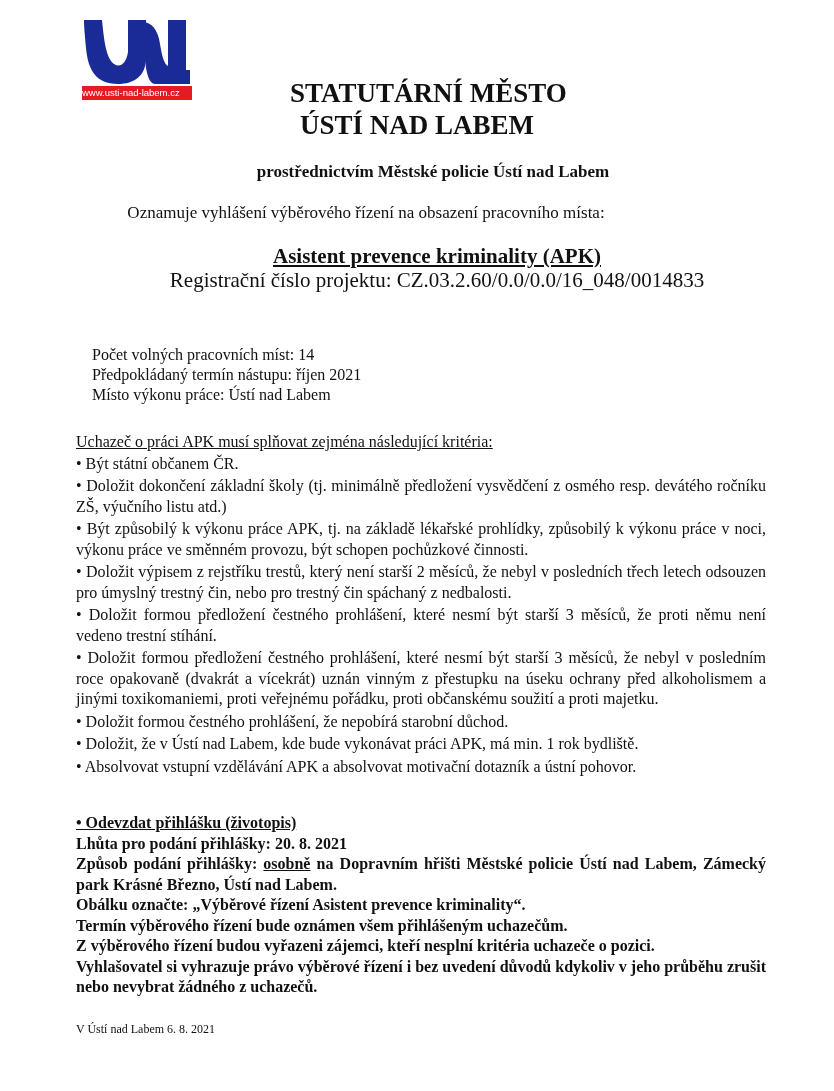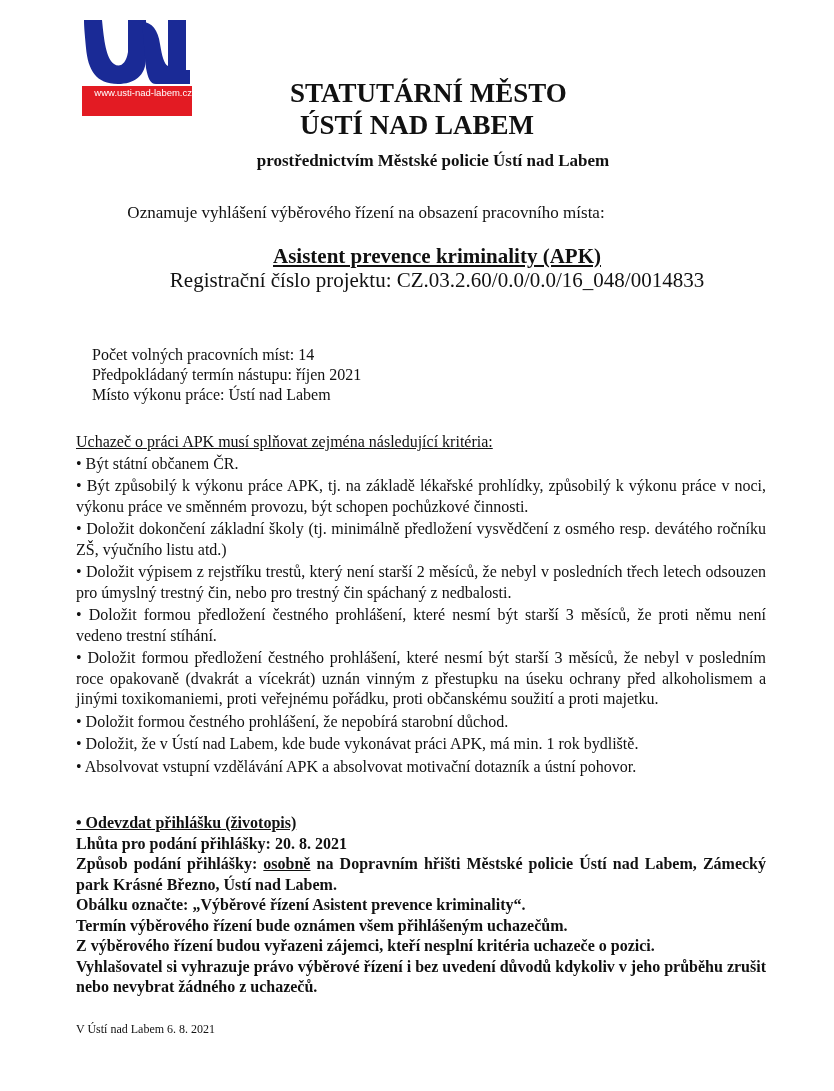--- a/index.html
+++ b/index.html
@@ -3,32 +3,32 @@
   <meta charset="utf-8">
   <style>
     html, body { margin: 0; padding: 0; background: #ffffff; }
     body {
       width: 834px; height: 1091px; position: relative; overflow: hidden;
       font-family: "Liberation Serif", "DejaVu Serif", serif; color: #111111;
     }
     .logo { position: absolute; left: 82px; top: 14px; width: 110px; height: 86px; }
     .logo svg { display: block; }
     .logo-url {
-      position: absolute; left: 0; top: 72px; width: 110px; height: 30px;
+      position: absolute; left: 0; top: 72px; width: 110px; height: 14px;
       background: #e31b23; color: #ffffff; font-family: "Liberation Sans", sans-serif;
-      font-size: 9.5px; line-height: 14px; text-align: right; letter-spacing: 0;
+      font-size: 9.5px; line-height: 14px; text-align: left; letter-spacing: 0;
     }
     .title {
       position: absolute; left: 0; width: 834px; text-align: left;
       font-weight: bold; font-size: 27px; line-height: 31px;
     }
     .title1 { top: 78px; left: 290px; }
     .title2 { top: 110px; left: 300px; }
     .via {
-      position: absolute; top: 151px; left: 0; width: 834px; text-align: center;
+      position: absolute; top: 162px; left: 0; width: 834px; text-align: center;
       font-weight: bold; font-size: 17px; padding-left: 32px; box-sizing: border-box;
     }
     .announce {
       position: absolute; top: 203px; left: 0; width: 692px; text-align: center;
       font-size: 17px; padding-left: 40px; box-sizing: border-box;
     }
     .position-block {
       position: absolute; top: 244px; left: 0; width: 834px; text-align: center;
       font-size: 21px; line-height: 24px; padding-left: 40px; box-sizing: border-box;
     }
@@ -77,22 +77,22 @@
 
 <div class="info">
   <div>Počet volných pracovních míst: 14</div>
   <div>Předpokládaný termín nástupu: říjen 2021</div>
   <div>Místo výkonu práce: Ústí nad Labem</div>
 </div>
 
 <div class="criteria">
   <div class="criteria-heading">Uchazeč o práci APK musí splňovat zejména následující kritéria:</div>
   <p>• Být státní občanem ČR.</p>
+  <p>• Doložit dokončení základní školy (tj. minimálně předložení vysvědčení z osmého resp. devátého ročníku ZŠ, výučního listu atd.)</p>
   <p>• Být způsobilý k výkonu práce APK, tj. na základě lékařské prohlídky, způsobilý k výkonu práce v noci, výkonu práce ve směnném provozu, být schopen pochůzkové činnosti.</p>
-  <p>• Doložit dokončení základní školy (tj. minimálně předložení vysvědčení z osmého resp. devátého ročníku ZŠ, výučního listu atd.)</p>
   <p>• Doložit výpisem z rejstříku trestů, který není starší 2 měsíců, že nebyl v posledních třech letech odsouzen pro úmyslný trestný čin, nebo pro trestný čin spáchaný z nedbalosti.</p>
   <p>• Doložit formou předložení čestného prohlášení, které nesmí být starší 3 měsíců, že proti němu není vedeno trestní stíhání.</p>
   <p>• Doložit formou předložení čestného prohlášení, které nesmí být starší 3 měsíců, že nebyl v posledním roce opakovaně (dvakrát a vícekrát) uznán vinným z přestupku na úseku ochrany před alkoholismem a jinými toxikomaniemi, proti veřejnému pořádku, proti občanskému soužití a proti majetku.</p>
   <p>• Doložit formou čestného prohlášení, že nepobírá starobní důchod.</p>
   <p>• Doložit, že v Ústí nad Labem, kde bude vykonávat práci APK, má min. 1 rok bydliště.</p>
   <p>• Absolvovat vstupní vzdělávání APK a absolvovat motivační dotazník a ústní pohovor.</p>
 </div>
 
 <div class="apply">
   <p class="apply-heading">• Odevzdat přihlášku (životopis)</p>

